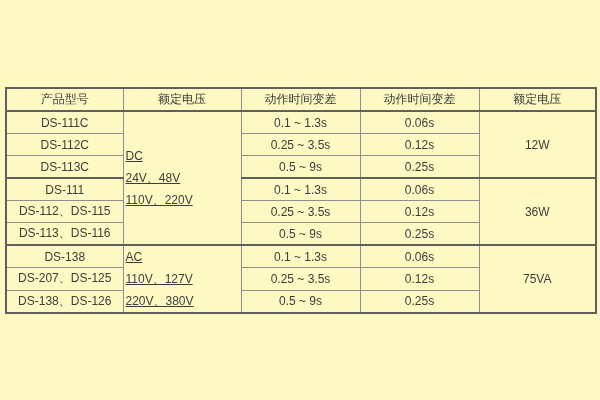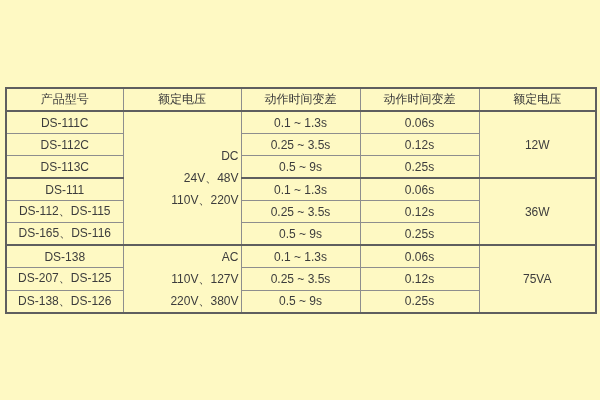--- a/index.html
+++ b/index.html
@@ -40,21 +40,22 @@
     overflow: hidden;
   }
   .spec-table thead th {
     border-bottom: 2px solid #5f5f5f;
   }
   .spec-table .thick-b {
     border-bottom: 2px solid #5f5f5f;
   }
   .voltage-line {
     line-height: 22px;
-    text-align: right;
+    text-align: left;
+    text-decoration: underline;
   }
 </style>
 </head>
 <body>
 
 <div class="stage">
   <table class="spec-table">
     <colgroup>
       <col style="width:117px">
       <col style="width:118px">
@@ -98,21 +99,21 @@
         <td>0.1 ~ 1.3s</td>
         <td>0.06s</td>
         <td rowspan="3" class="thick-b">36W</td>
       </tr>
       <tr>
         <td>DS-112、DS-115</td>
         <td>0.25 ~ 3.5s</td>
         <td>0.12s</td>
       </tr>
       <tr>
-        <td class="thick-b">DS-165、DS-116</td>
+        <td class="thick-b">DS-113、DS-116</td>
         <td class="thick-b">0.5 ~ 9s</td>
         <td class="thick-b">0.25s</td>
       </tr>
       <tr>
         <td>DS-138</td>
         <td rowspan="3">
           <div class="voltage-line">AC</div>
           <div class="voltage-line">110V、127V</div>
           <div class="voltage-line">220V、380V</div>
         </td>

